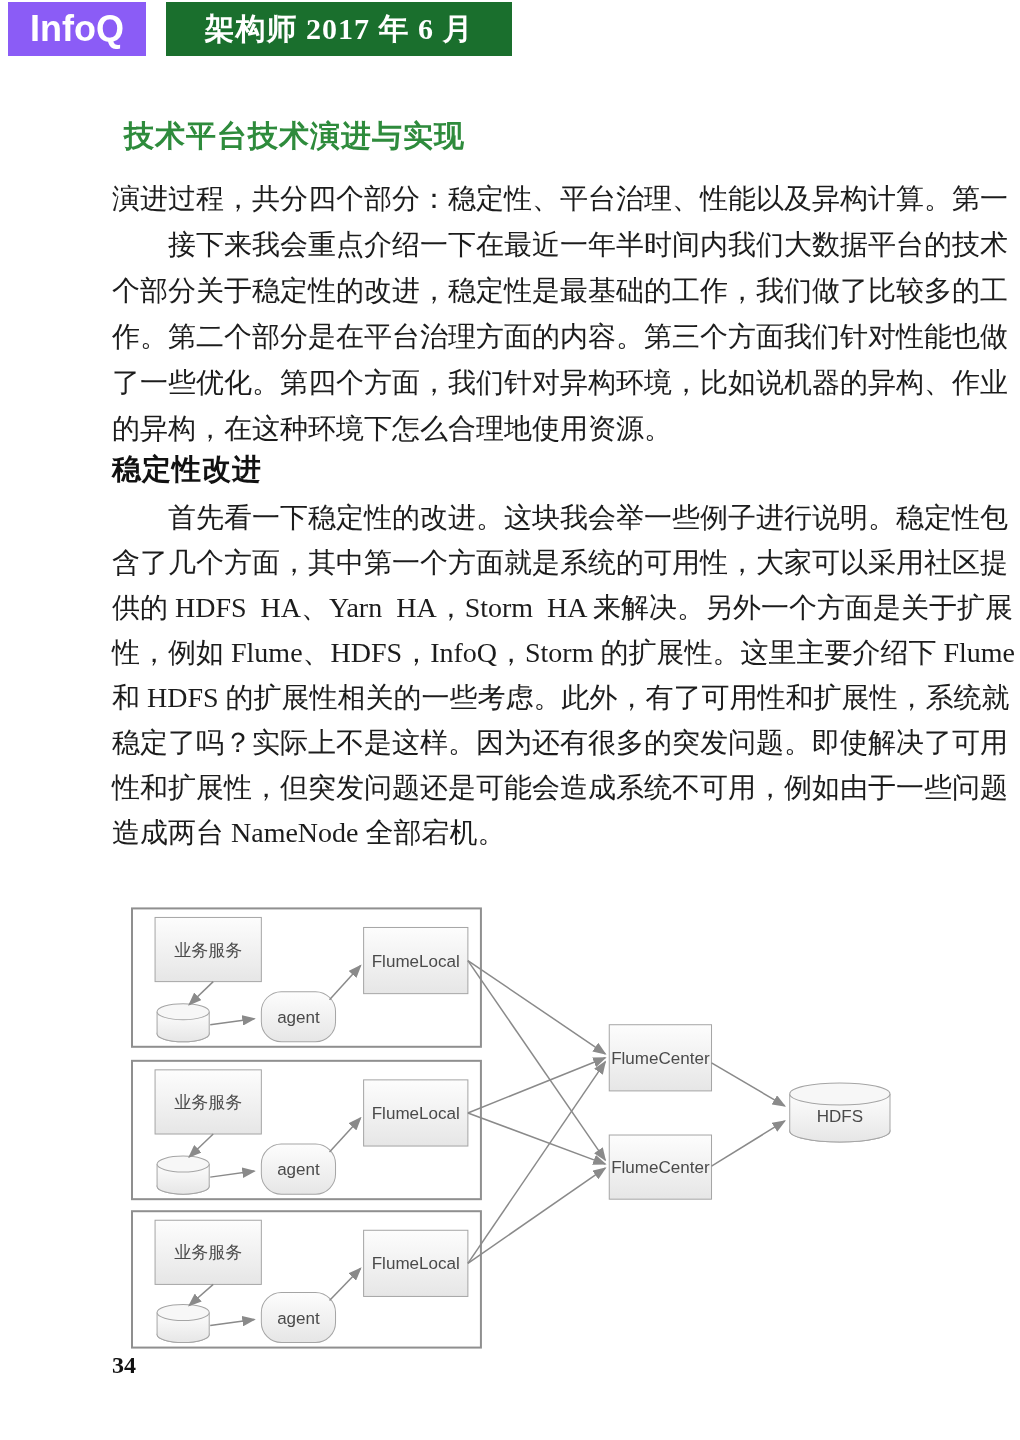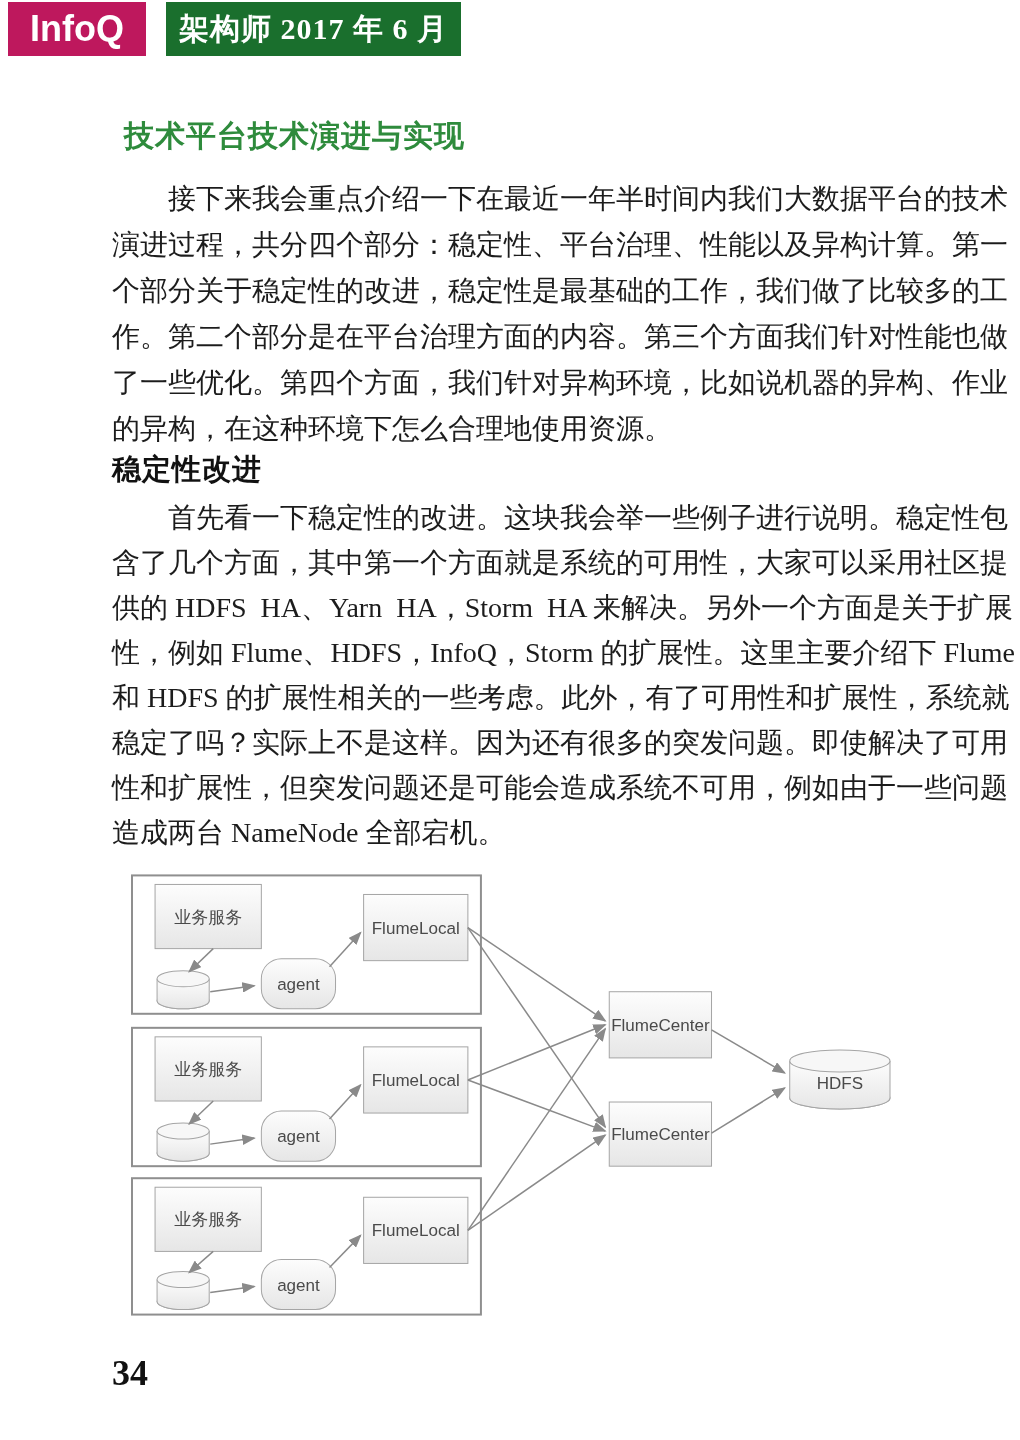--- a/index.html
+++ b/index.html
@@ -4,64 +4,64 @@
 <style>
   html,body{margin:0;padding:0;}
   body{
     width:1020px;height:1440px;position:relative;background:#ffffff;
     font-family:"Liberation Serif","DejaVu Serif",serif;color:#1c1c1c;
     overflow:hidden;
   }
   
   .hdr-logo{
     position:absolute;left:8px;top:2px;width:138px;height:54px;
-    background:#be185d;color:#ffffff;display:flex;align-items:center;justify-content:center;
+    background:#8b5cf6;color:#ffffff;display:flex;align-items:center;justify-content:center;
     font-family:"Liberation Sans","DejaVu Sans",sans-serif;font-weight:bold;font-size:36px;
   }
   .hdr-banner{
-    position:absolute;left:166px;top:2px;width:295px;height:54px;
+    position:absolute;left:166px;top:2px;width:346px;height:54px;
     background:#1a6f2d;color:#ffffff;display:flex;align-items:center;justify-content:center;
     font-weight:bold;font-size:30px;letter-spacing:1px;
   }
   
   .content{position:absolute;left:112px;width:800px;}
   .article-title{
     top:104px;font-size:30px;font-weight:bold;color:#2e8b3c;letter-spacing:1px;
   }
   .para{line-height:46px;font-size:28px;}
   .para .line{white-space:pre;}
   .para .indent{text-indent:56px;}
   #para1{top:176px;}
   .section-heading{
     top:450px;font-size:29px;font-weight:bold;color:#111111;letter-spacing:1px;
   }
   #para2{top:495px;line-height:45px;}
   
-  .diagram{position:absolute;left:131px;top:874px;width:762px;height:442px;}
+  .diagram{position:absolute;left:131px;top:907px;width:762px;height:442px;}
   .diagram text{
     font-family:"Liberation Sans","DejaVu Sans",sans-serif;fill:#4a4a4a;
   }
   .lbl-cjk{font-size:17px;}
   .lbl-en{font-size:17px;}
   
   .page-number{
-    position:absolute;left:112px;top:1352px;font-size:36px;font-weight:bold;color:#111111;
+    position:absolute;left:112px;top:1352px;font-size:24px;font-weight:bold;color:#111111;
   }
 </style>
 </head>
 <body>
 
 <div class="hdr-logo">InfoQ</div>
 <div class="hdr-banner">架构师 2017 年 6 月</div>
 
 <h1 class="content article-title" style="position:absolute;margin:12px;">技术平台技术演进与实现</h1>
 
 <div class="content para" id="para1" style="position:absolute;">
+  <div class="line">演进过程，共分四个部分：稳定性、平台治理、性能以及异构计算。第一</div>
   <div class="line indent">接下来我会重点介绍一下在最近一年半时间内我们大数据平台的技术</div>
-  <div class="line">演进过程，共分四个部分：稳定性、平台治理、性能以及异构计算。第一</div>
   <div class="line">个部分关于稳定性的改进，稳定性是最基础的工作，我们做了比较多的工</div>
   <div class="line">作。第二个部分是在平台治理方面的内容。第三个方面我们针对性能也做</div>
   <div class="line">了一些优化。第四个方面，我们针对异构环境，比如说机器的异构、作业</div>
   <div class="line">的异构，在这种环境下怎么合理地使用资源。</div>
 </div>
 
 <h2 class="content section-heading" style="position:absolute;margin:0;">稳定性改进</h2>
 
 <div class="content para" id="para2" style="position:absolute;">
   <div class="line indent">首先看一下稳定性的改进。这块我会举一些例子进行说明。稳定性包</div>

